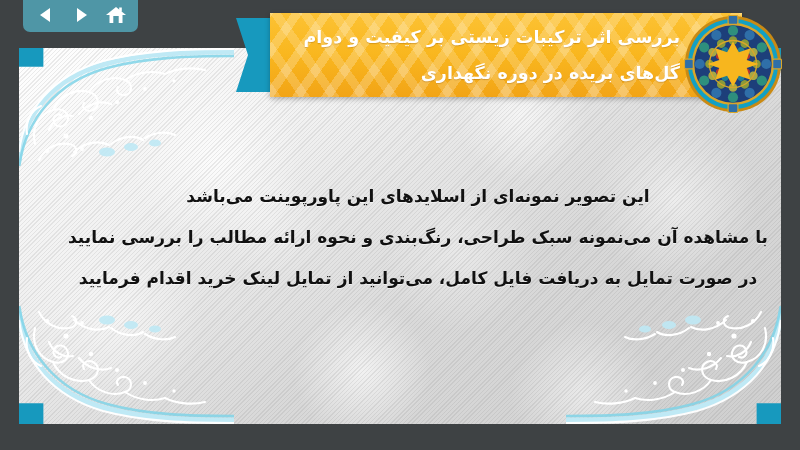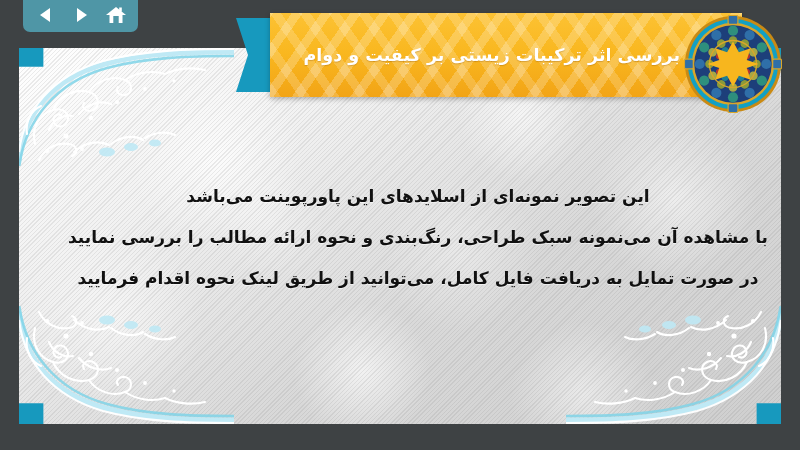--- a/index.html
+++ b/index.html
@@ -316,31 +316,32 @@
       <g fill="#bfe9f5" opacity="0.9">
         <ellipse cx="88" cy="104" rx="8" ry="4.5"></ellipse>
         <ellipse cx="112" cy="99" rx="7" ry="4"></ellipse>
         <ellipse cx="136" cy="95" rx="6" ry="3.6"></ellipse>
       </g>
     </svg>
 
     <div id="body-text">
       <div class="body-line">این تصویر نمونه‌ای از اسلایدهای این پاورپوینت می‌باشد</div>
       <div class="body-line">با مشاهده آن می‌نمونه سبک طراحی، رنگ‌بندی و نحوه ارائه مطالب را بررسی نمایید</div>
-      <div class="body-line">در صورت تمایل به دریافت فایل کامل، می‌توانید از طریق لینک نحوه اقدام فرمایید</div>
+      <div class="body-line">در صورت تمایل به دریافت فایل کامل، می‌توانید از تمایل لینک خرید اقدام فرمایید</div>
     </div>
 
   </div>
 
   <div id="banner-wrap">
 
     <div id="banner-tab"></div>
 
     <div id="banner-gold">
       <div class="title-line">بررسی اثر ترکیبات زیستی بر کیفیت و دوام</div>
+      <div class="title-line">گل‌های بریده در دوره نگهداری</div>
     </div>
 
     <svg id="medallion" viewBox="0 0 100 100">
       <circle cx="50" cy="50" r="49" fill="#c98a14"></circle>
       <circle cx="50" cy="50" r="46" fill="#12a0c4"></circle>
       <circle cx="50" cy="50" r="42" fill="#d9a62a"></circle>
       <circle cx="50" cy="50" r="39.5" fill="#1d3f7a"></circle>
 
       <g>
         <g transform="rotate(0 50 50)">

